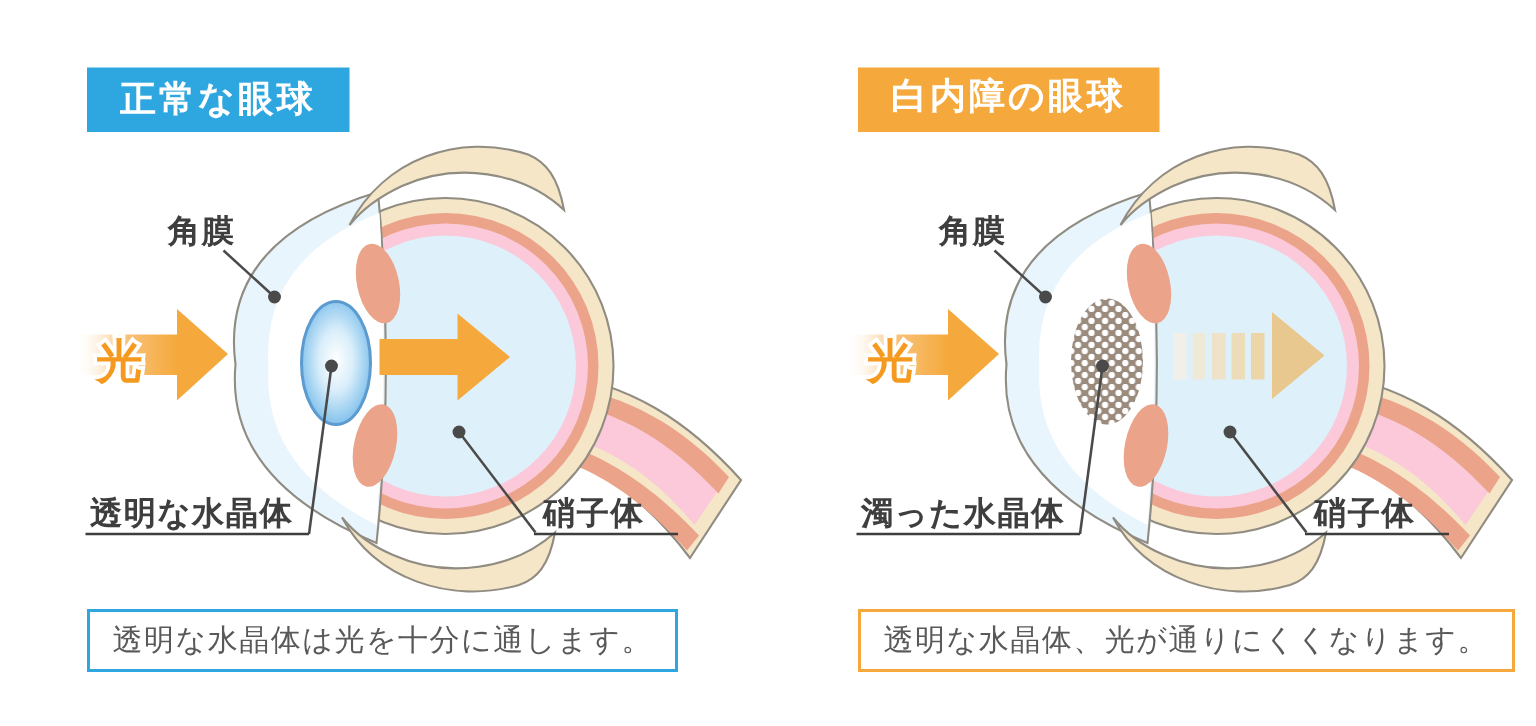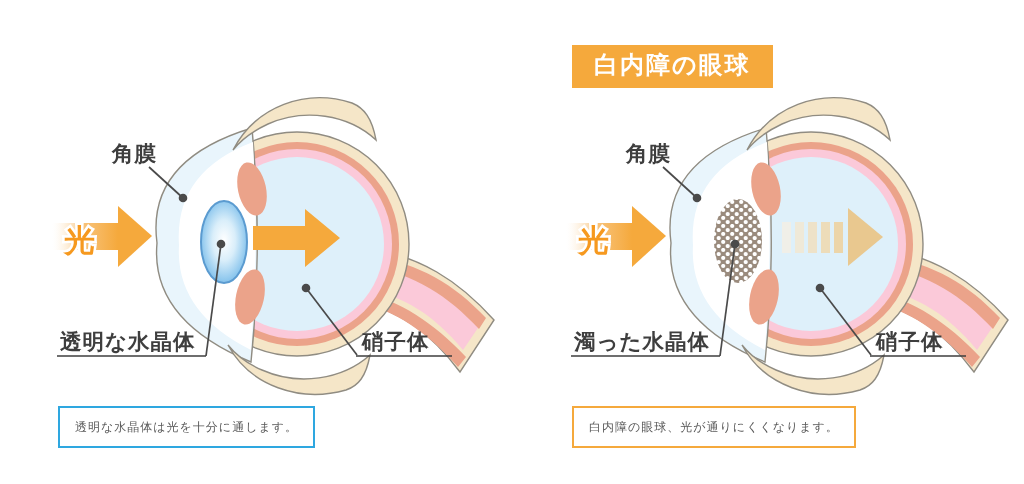--- a/index.html
+++ b/index.html
@@ -10,21 +10,21 @@
   .panel--cataract{left:514px;}
   .eye-svg{position:absolute;left:0;top:0;}
   .title{
     position:absolute;left:58px;top:45px;height:43px;line-height:43px;
     padding:0 22px;font-size:24px;font-weight:bold;color:#fff;letter-spacing:2px;
   }
   .panel--normal .title{background:var(--blue-accent);}
   .panel--cataract .title{background:var(--orange-accent);font-family:Liberation Mono, monospace;}
   .caption{
     position:absolute;left:58px;top:406px;height:38px;line-height:38px;
-    padding:0 15px;font-size:12px;color:var(--caption-text);background:#fff;
+    padding:0 15px;font-size:20px;color:var(--caption-text);background:#fff;
     border:2px solid;white-space:nowrap;letter-spacing:1px;
   }
   .panel--normal .caption{border-color:var(--blue-accent);}
   .panel--cataract .caption{border-color:var(--orange-accent);}
 
   
   .f-sclera{fill:var(--sclera);}
   .f-salmon{fill:var(--choroid);}
   .f-pink{fill:var(--retina-pink);}
   .f-blue{fill:var(--vitreous-blue);}
@@ -112,20 +112,21 @@
       </g>
 
       <g>
         <text class="lbl" x="362" y="349">硝子体</text>
         <line class="lbl-underline" x1="356" y1="356" x2="452" y2="356"></line>
         <polyline class="leader" points="306,288 357,355"></polyline>
         <circle class="leader-dot" cx="306" cy="288" r="4.3"></circle>
       </g>
     </svg>
 
+    <div class="title">正常な眼球</div>
     <div class="caption">透明な水晶体は光を十分に通します。</div>
   </div>
 
   <div class="panel panel--cataract">
 
     <svg class="eye-svg" width="512" height="484" viewBox="0 0 512 484">
       <defs>
         <linearGradient id="c-lightgrad" x1="0" y1="0" x2="1" y2="0">
           <stop offset="0" stop-color="#FFFFFF" stop-opacity="0.15"></stop>
           <stop offset="0.45" stop-color="#F8C47E"></stop>
@@ -197,16 +198,16 @@
 
       <g>
         <text class="lbl" x="362" y="349">硝子体</text>
         <line class="lbl-underline" x1="356" y1="356" x2="452" y2="356"></line>
         <polyline class="leader" points="306,288 357,355"></polyline>
         <circle class="leader-dot" cx="306" cy="288" r="4.3"></circle>
       </g>
     </svg>
 
     <div class="title">白内障の眼球</div>
-    <div class="caption">白内障の眼球、光が通りにくくなります。</div>
+    <div class="caption">透明な水晶体、光が通りにくくなります。</div>
   </div>
 
 </div>
 
 </body></html>

